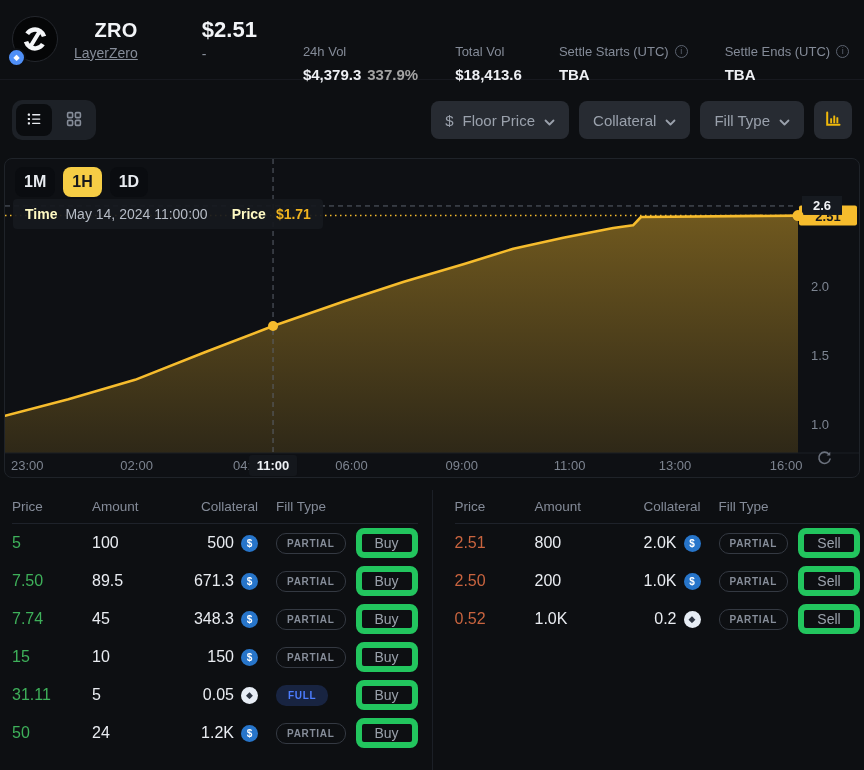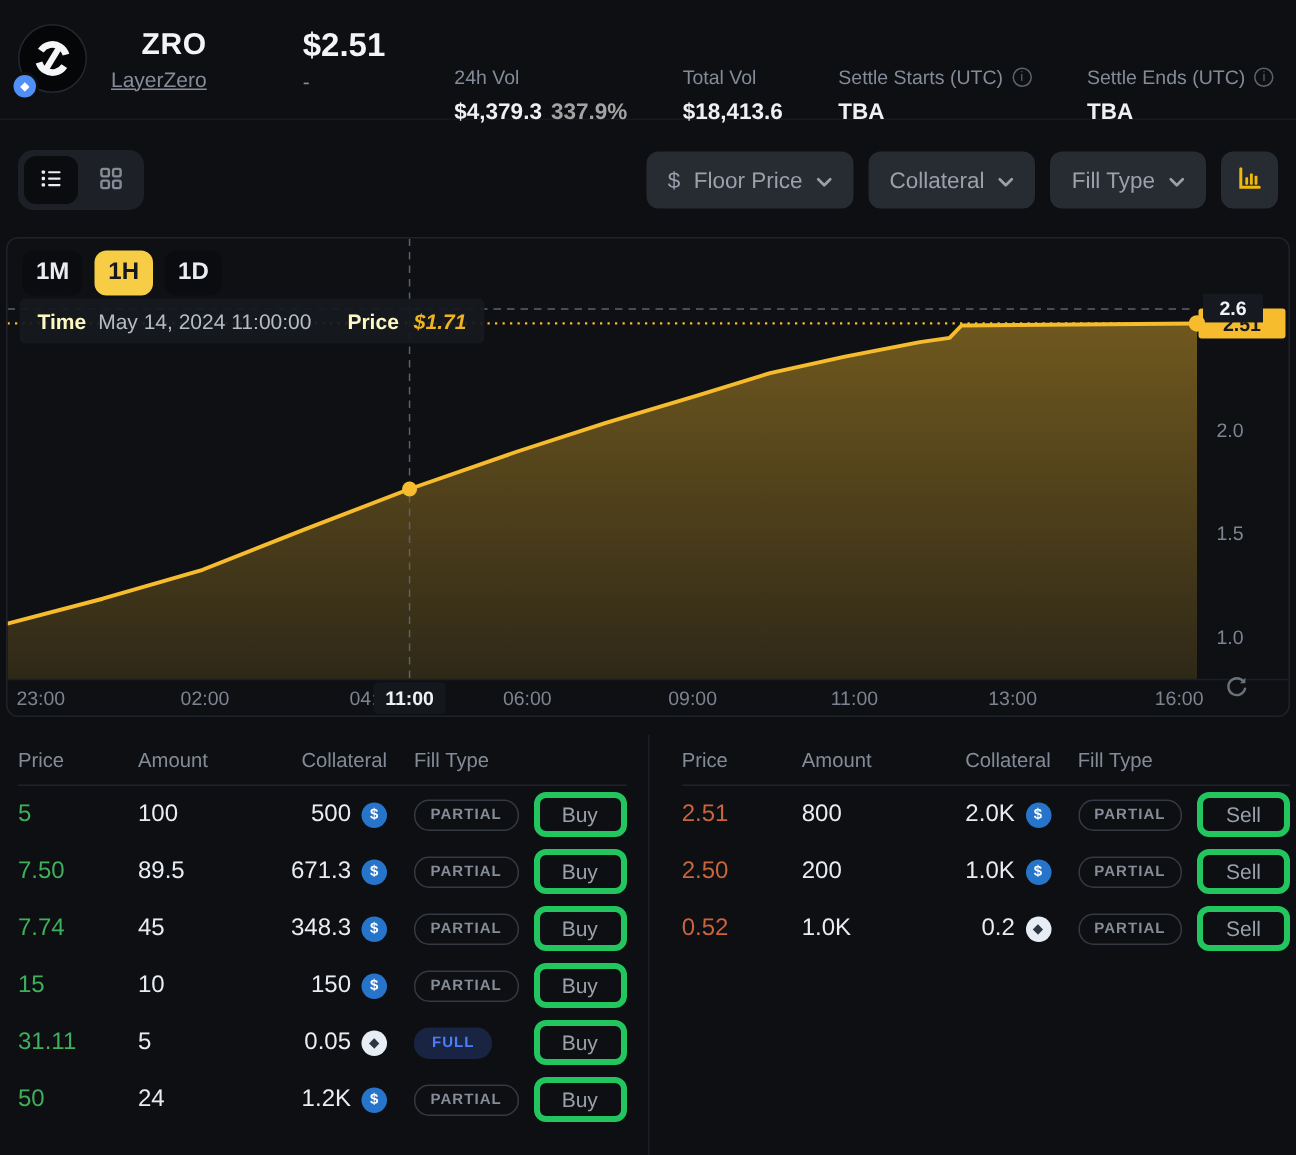--- a/index.html
+++ b/index.html
@@ -50,21 +50,21 @@
   #chart-svg { position:absolute; inset:0; width:100%; height:100%; display:block; }
   svg text { font-family:"Liberation Sans","DejaVu Sans",sans-serif; }
   .intervals { position:absolute; top:8px; left:10px; display:flex; gap:8px; }
   .interval-btn { min-width:34px; height:30px; padding:0 9px; border-radius:8px; background:#0a0c10;
                   color:#e9ecf1; font-weight:700; font-size:16px; border:none; cursor:pointer; }
   .interval-btn.active { background:#f6cd45; color:#17181c; }
   .chart-tooltip { position:absolute; top:40px; left:8px; height:30px; display:flex; align-items:center;
                    gap:8px; background:rgba(22,25,30,.93); border-radius:4px; padding:0 12px; font-size:14px; }
   .tt-label { color:#fef9c3; font-weight:700; }
   .tt-time  { color:#b6bcc6; }
-  .tt-price { color:#f0b41f; font-weight:700; margin-left:2px;font-style:italic; }
+  .tt-price { color:#f0b41f; font-weight:700; margin-left:2px; }
   .tt-gap { width:8px; }
   .refresh-btn { position:absolute; right:24px; bottom:5px; background:none; border:none; cursor:pointer; padding:2px; }
 
   
   .books { display:flex; margin-top:12px; height:286px; align-items:stretch; }
   .book { flex:1; padding:0 14px 0 12px; }
   .book.sell { border-left:1px solid #1b1f26; padding-left:22px; padding-right:16px; }
   .book-head, .book-row { display:grid; grid-template-columns:70px 88px 68px 1fr 62px; column-gap:10px;
                           align-items:center; }
   .book-head { height:34px; border-bottom:1px solid #1e222a; color:#848b98; font-size:13.5px; }
@@ -76,21 +76,21 @@
   .op.sell-price { color:#c9643f; }
   .col-collateral { display:flex; justify-content:flex-end; align-items:center; gap:7px; }
   .coin { width:17px; height:17px; border-radius:50%; display:inline-flex; align-items:center;
           justify-content:center; font-weight:700; flex:none; }
   .coin.usdc { background:#2775ca; color:#fff; font-size:10px; }
   .coin.eth  { background:#e7edf5; color:#2e3542; font-size:9px; }
   .pill-wrap { padding-left:8px; }
   .pill { display:inline-block; font-size:10px; font-weight:700; letter-spacing:.07em; border-radius:10px; }
   .pill.partial { color:#868d99; border:1px solid #343942; padding:4px 10px; }
   .pill.full { color:#4c7dff; background:#182441; padding:5px 12px; }
-  .action-btn { height:30px; width:62px; border:4px solid #22c55e; border-radius:8px; background:transparent;
+  .action-btn { height:30px; width:62px; border:6px solid #22c55e; border-radius:8px; background:transparent;
                 color:#9aa1ab; font-size:14px; cursor:pointer; }
 </style>
 </head>
 <body>
 
 <div class="app">
 
   <header class="top">
     <div class="logo-wrap">
       <div class="logo-circle">

